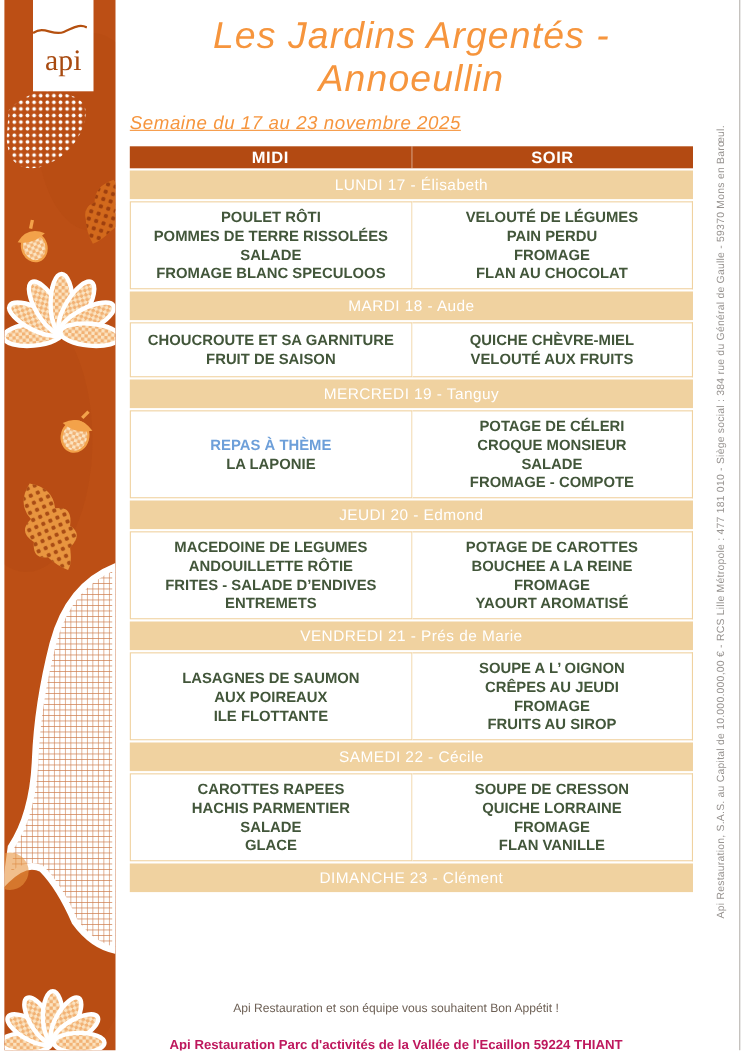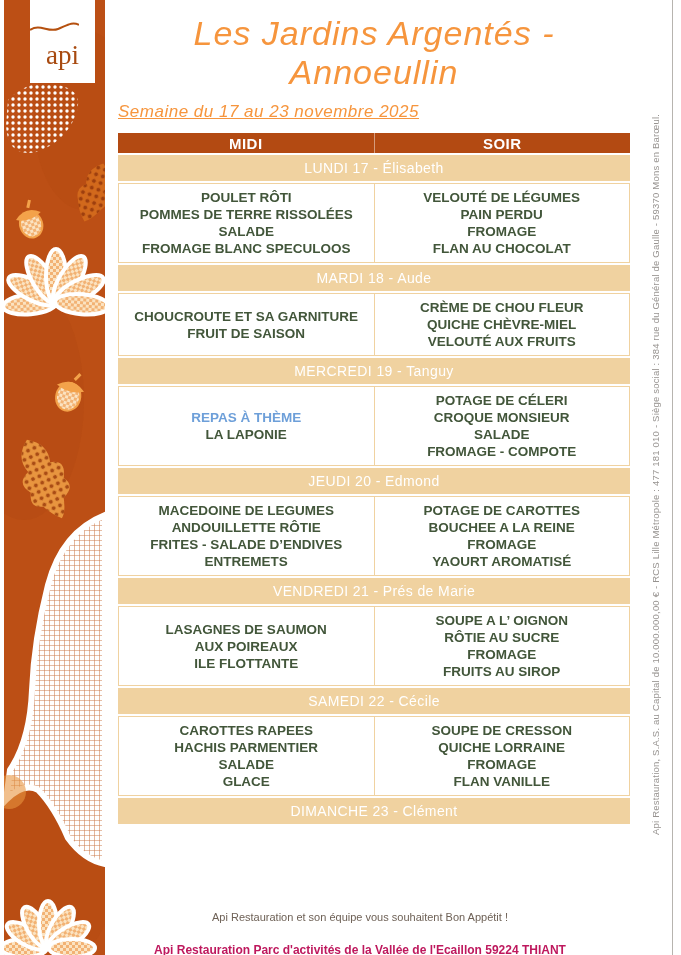--- a/index.html
+++ b/index.html
@@ -4,21 +4,21 @@
 <style>
   html,body{margin:0;padding:0;}
   body{
     width:681px;height:955px;position:relative;background:#ffffff;
     font-family:"Liberation Sans", sans-serif;overflow:hidden;
   }
   
   .sidebar{position:absolute;left:4px;top:0;width:101px;height:955px;background:#bc4f15;overflow:hidden;}
   .sidebar svg{display:block;}
   .logo-box{
-    position:absolute;left:30px;top:0;width:65px;height:83px;background:#ffffff;
+    position:absolute;left:30px;top:0;width:55px;height:83px;background:#ffffff;
     z-index:3;display:flex;align-items:flex-end;justify-content:center;
   }
   .logo-word{
     font-family:"Liberation Serif", serif;color:#a84a10;font-size:27px;line-height:1;
     margin-bottom:14px;letter-spacing:0;
   }
   .logo-wave{position:absolute;left:0;top:10px;}
   
   .content{position:absolute;left:118px;width:512px;top:0;}
   .page-title{
@@ -172,21 +172,20 @@
             <div class="dish">FLAN AU CHOCOLAT</div>
           </div>
         </div>
         <div class="day-row">MARDI 18 - Aude</div>
         <div class="meal-row">
           <div class="cell">
             <div class="dish">CHOUCROUTE ET SA GARNITURE</div>
             <div class="dish">FRUIT DE SAISON</div>
           </div>
           <div class="cell">
-            <div class="dish">CRÈME DE CHOU FLEUR</div>
             <div class="dish">QUICHE CHÈVRE-MIEL</div>
             <div class="dish">VELOUTÉ AUX FRUITS</div>
           </div>
         </div>
         <div class="day-row">MERCREDI 19 - Tanguy</div>
         <div class="meal-row">
           <div class="cell">
             <div class="dish" style="color: rgb(109, 159, 217);">REPAS À THÈME</div>
             <div class="dish">LA LAPONIE</div>
           </div>
@@ -214,21 +213,21 @@
         </div>
         <div class="day-row">VENDREDI 21 - Prés de Marie</div>
         <div class="meal-row">
           <div class="cell">
             <div class="dish">LASAGNES DE SAUMON</div>
             <div class="dish">AUX POIREAUX</div>
             <div class="dish">ILE FLOTTANTE</div>
           </div>
           <div class="cell">
             <div class="dish">SOUPE A L’ OIGNON</div>
-            <div class="dish">RÔTIE AU SUCRE</div>
+            <div class="dish">CRÊPES AU JEUDI</div>
             <div class="dish">FROMAGE</div>
             <div class="dish">FRUITS AU SIROP</div>
           </div>
         </div>
         <div class="day-row">SAMEDI 22 - Cécile</div>
         <div class="meal-row">
           <div class="cell">
             <div class="dish">CAROTTES RAPEES</div>
             <div class="dish">HACHIS PARMENTIER</div>
             <div class="dish">SALADE</div>

